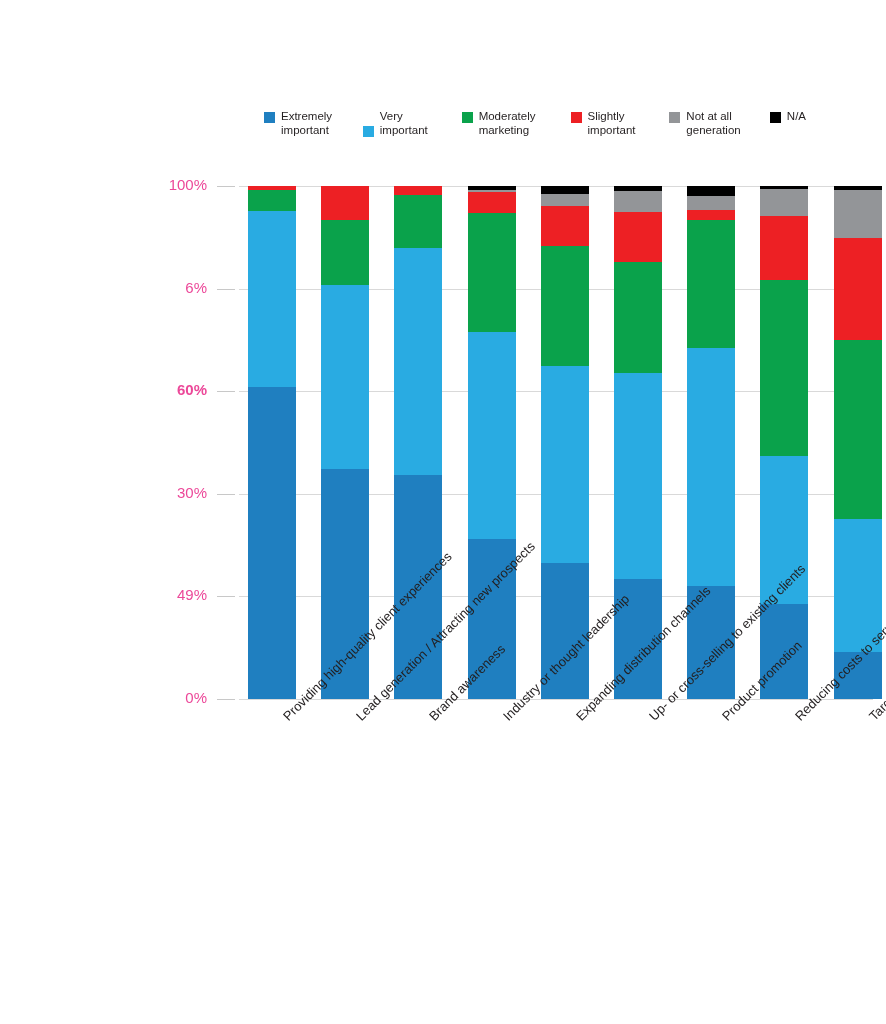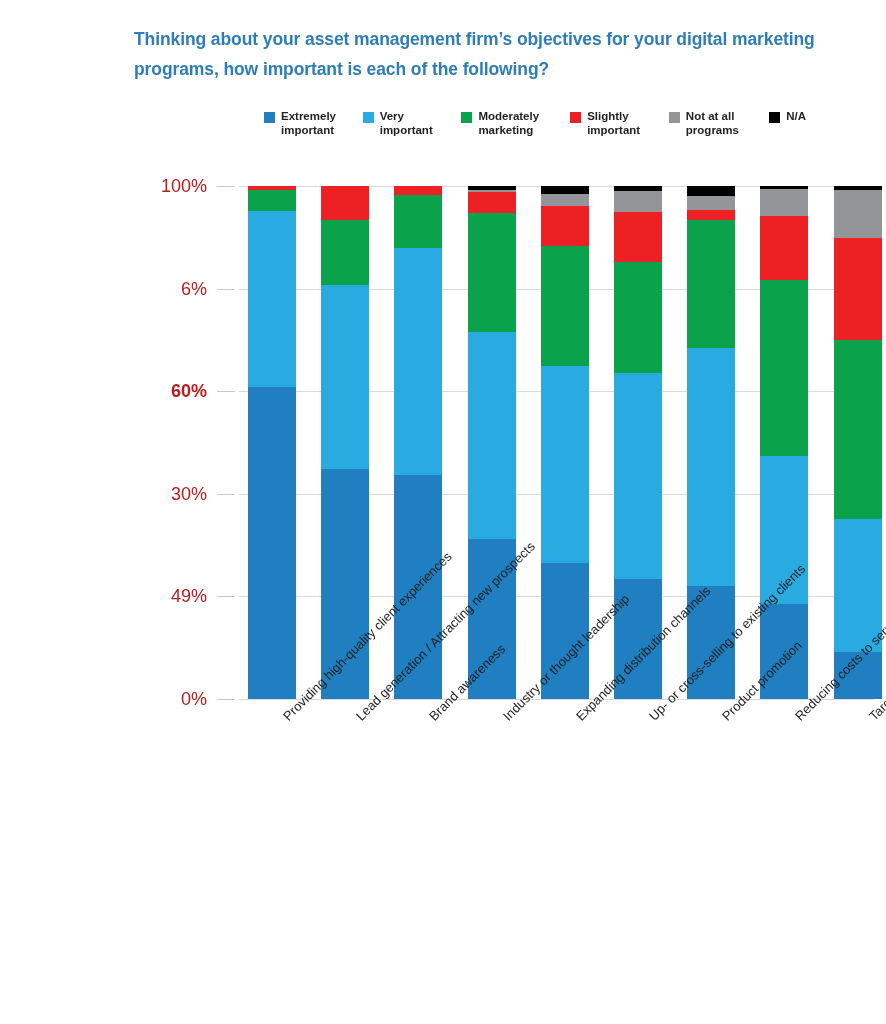--- a/index.html
+++ b/index.html
@@ -18,33 +18,33 @@
     color:#2E7DB8;letter-spacing:-0.1px;
   }
 
   
   .legend{
     position:absolute;left:264px;top:110px;width:560px;height:34px;
     display:flex;flex-direction:row;align-items:flex-start;
   }
   .legend-item{display:flex;flex-direction:row;align-items:flex-start;margin-right:18px;}
   .legend-swatch{width:11px;height:11px;flex:0 0 11px;margin-top:2px;margin-right:6px;}
-  .legend-label{font-size:11.5px;line-height:13.5px;color:#231f20;white-space:pre-line;font-weight:bold;}
+  .legend-label{font-size:11.5px;line-height:13.5px;color:#231f20;white-space:pre-line;}
 
   
   .plot-area{
     position:absolute;left:239px;top:186px;
     width:634px;height:513px;
   }
   .gridline{
     position:absolute;left:0;width:634px;height:1px;background:#d9d9d9;
   }
   .ylabel{
     position:absolute;width:62px;text-align:right;
-    font-size:18px;color:#b91c1c;
+    font-size:15px;color:#ec4899;
   }
   .ytickmark{
     position:absolute;width:18px;height:1px;background:#c8c8c8;
   }
 
   
   .bars{
     position:absolute;left:0;top:0;width:634px;height:513px;
   }
   .bar{
@@ -61,47 +61,46 @@
     white-space:nowrap;
     transform-origin:left top;
     transform:rotate(-45deg);
   }
 </style>
 </head>
 <body>
 
 <div id="chart-root">
 
-  <div class="chart-title">Thinking about your asset management firm’s objectives for your digital marketing programs, how important is each of the following?</div>
 
   <div class="legend">
       <div class="legend-item" style="width: 96px;">
         <span class="legend-swatch" style="background: rgb(31, 127, 192);"></span>
         <span class="legend-label">Extremely
 important</span>
       </div>
-      <div class="legend-item" style="width: 96px;">
+      <div class="legend-item" style="width: 96px; align-items: flex-end;">
         <span class="legend-swatch" style="background: rgb(41, 171, 226);"></span>
         <span class="legend-label">Very
 important</span>
       </div>
       <div class="legend-item" style="width: 108px;">
         <span class="legend-swatch" style="background: rgb(10, 162, 75);"></span>
         <span class="legend-label">Moderately
 marketing</span>
       </div>
       <div class="legend-item" style="width: 96px;">
         <span class="legend-swatch" style="background: rgb(237, 32, 36);"></span>
         <span class="legend-label">Slightly
 important</span>
       </div>
       <div class="legend-item" style="width: 98px;">
         <span class="legend-swatch" style="background: rgb(147, 149, 152);"></span>
         <span class="legend-label">Not at all
-programs</span>
+generation</span>
       </div>
       <div class="legend-item">
         <span class="legend-swatch" style="background: rgb(0, 0, 0);"></span>
         <span class="legend-label">N/A</span>
       </div>
     </div>
 
   <div class="plot-area">
     <div class="gridlines">
         <div class="gridline" style="top: 513px;"></div>

